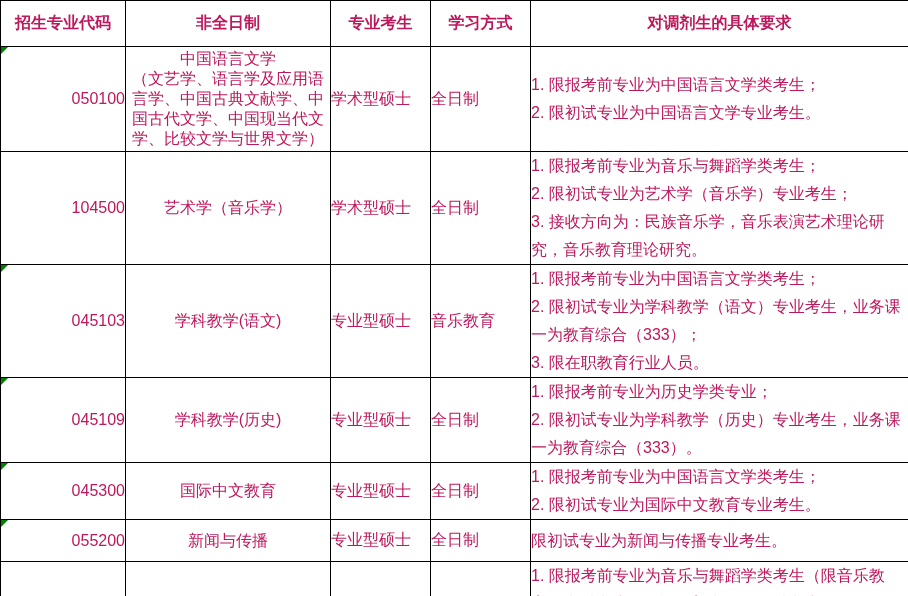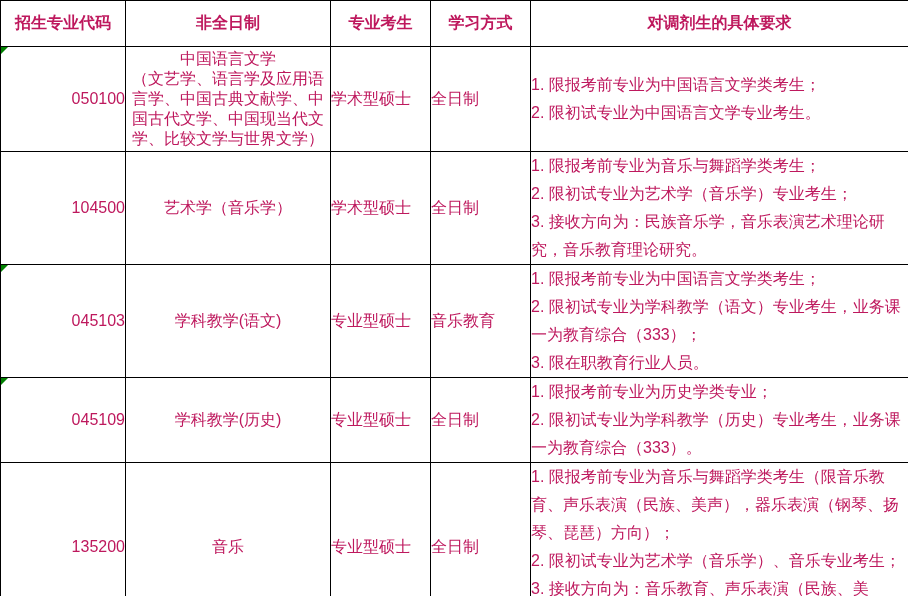--- a/index.html
+++ b/index.html
@@ -125,20 +125,41 @@
         <td class="code-cell">
           <span class="tri"></span>
           <span>045109</span>
         </td>
         <td class="name-cell">学科教学(历史)</td>
         <td class="c-center">专业型硕士</td>
         <td class="c-center">全日制</td>
         <td class="req-cell">1. 限报考前专业为历史学类专业；
 2. 限初试专业为学科教学（历史）专业考生，业务课一为教育综合（333）。</td>
       </tr>
+      <tr style="height:44px">
+        <td class="code-cell">
+          <span class="tri"></span>
+          <span>045300</span>
+        </td>
+        <td class="name-cell">国际中文教育</td>
+        <td class="c-center">专业型硕士</td>
+        <td class="c-center">全日制</td>
+        <td class="req-cell">1. 限报考前专业为中国语言文学类考生；
+2. 限初试专业为国际中文教育专业考生。</td>
+      </tr>
+      <tr style="height:42px">
+        <td class="code-cell">
+          <span class="tri"></span>
+          <span>055200</span>
+        </td>
+        <td class="name-cell">新闻与传播</td>
+        <td class="c-center">专业型硕士</td>
+        <td class="c-center">全日制</td>
+        <td class="req-cell">限初试专业为新闻与传播专业考生。</td>
+      </tr>
       <tr style="height:124px">
         <td class="code-cell">
           
           <span>135200</span>
         </td>
         <td class="name-cell">音乐</td>
         <td class="c-center">专业型硕士</td>
         <td class="c-center">全日制</td>
         <td class="req-cell">1. 限报考前专业为音乐与舞蹈学类考生（限音乐教育、声乐表演（民族、美声），器乐表演（钢琴、扬琴、琵琶）方向）；
 2. 限初试专业为艺术学（音乐学）、音乐专业考生；

